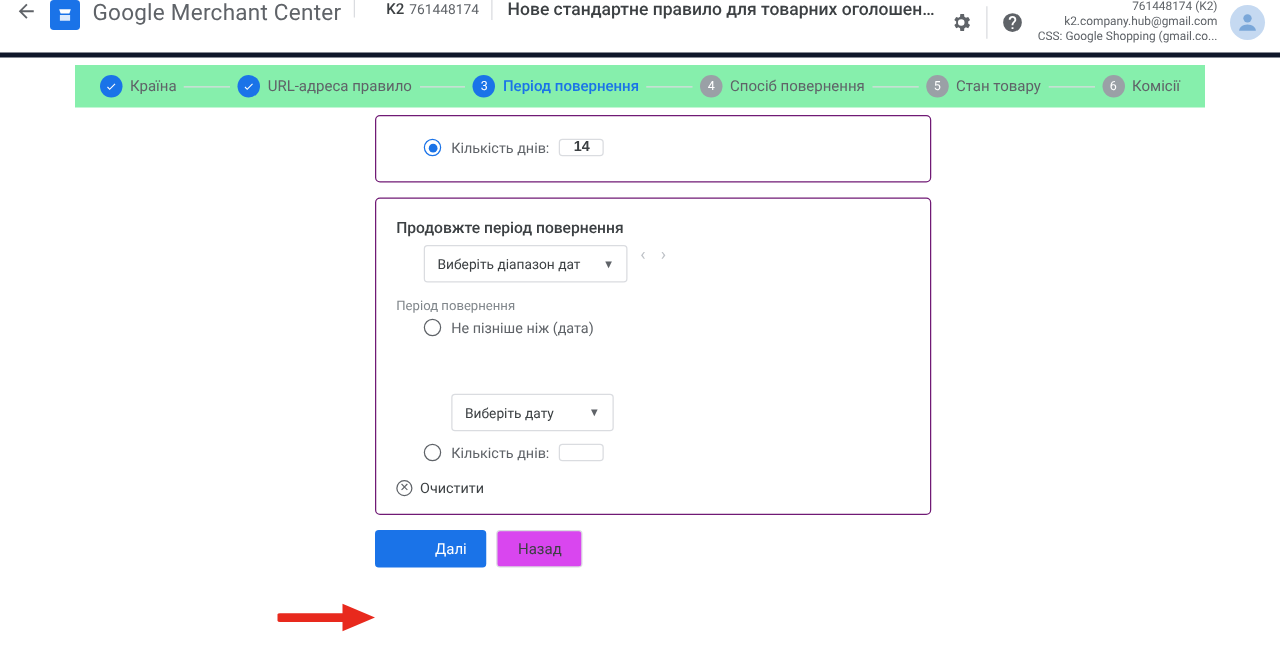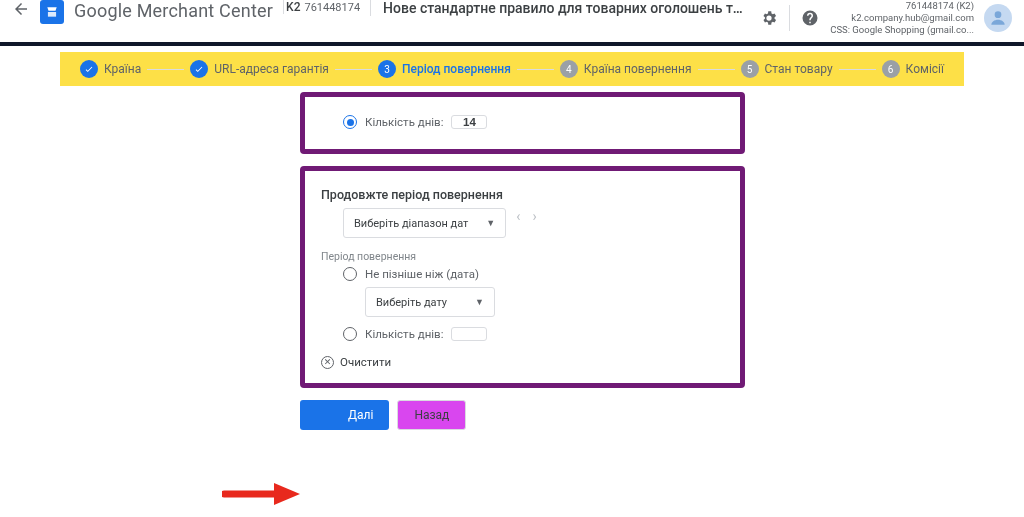--- a/index.html
+++ b/index.html
@@ -19,33 +19,33 @@
     display: flex;
     align-items: flex-start;
     height: 46px;
     padding: 0 12px;
     border-bottom: 4px solid #0f172a;
     gap: 10px;
   }
   .header .back { width:18px; height:18px; display:flex; align-items:center; justify-content:center; color:#5f6368; cursor:pointer;}
   .logo-box { width:24px; height:24px; background:#1a73e8; border-radius:3px; display:flex; align-items:center; justify-content:center; }
   .app-title { font-size:18px; color:#5f6368; font-weight:400; letter-spacing:.2px; }
-  .acct-chip { font-size:11px; color:#5f6368; display:flex; align-items:center; gap:4px; border-left:1px solid #dadce0; padding-left:2px;}
+  .acct-chip { font-size:11px; color:#5f6368; display:flex; align-items:center; gap:4px; border-left:1px solid #dadce0; padding-left:25px;}
   .acct-chip .k2 { font-weight:500; color:#3c4043; font-size:12px;}
   .page-title { font-size:14px; color:#3c4043; font-weight:500; border-left:1px solid #dadce0; padding-left:12px; flex:1; white-space:nowrap; overflow:hidden; text-overflow:ellipsis;}
   .hdr-icons { display:flex; align-items:center; gap:10px; }
   .hdr-icon { width:20px; height:20px; color:#5f6368; cursor:pointer; display:flex; align-items:center; justify-content:center;}
   .divider { width:1px; height:26px; background:#dadce0; }
   .acct-info { font-size:9.5px; color:#5f6368; text-align:right; line-height:1.25; }
   .avatar { width:28px; height:28px; border-radius:50%; background:#c5d9f1; display:flex; align-items:center; justify-content:center; }
 
   
   .stepper-wrap {
     margin: 6px 60px 0 60px;
-    background:#fde047;
+    background:#86efac;
     padding: 8px 20px 8px 20px;
   }
   .stepper {
     display:flex;
     align-items:center;
     justify-content:space-between;
   }
   .step { display:flex; align-items:center; gap:6px; font-size:12px; white-space:nowrap; }
   .step .circle {
     width:18px; height:18px; border-radius:50%;
@@ -58,21 +58,21 @@
   .step.active .lbl { color:#1a73e8; font-weight:500; }
   .step .lbl { color:#5f6368; }
   .step-line { flex:1; height:1px; background:#dadce0; margin:0 6px; }
 
   
   .content {
     width: 445px;
     margin: 6px auto 0 300px;
   }
   .card {
-    border:5px solid #701a75;
+    border:1px solid #701a75;
     border-radius:4px;
     background:#fff;
     padding:14px 16px 14px 16px;
     margin-bottom: 12px;
     font-size:11.5px;
     color:#5f6368;
   }
   .row { display:flex; align-items:center; gap:8px; margin:4px 0 6px 0;}
   .radio {
     width:14px; height:14px; border:1.6px solid #5f6368; border-radius:50%;
@@ -179,31 +179,31 @@
         </div>
       <span class="lbl">Країна</span>
     </div>
     <div class="step-line"></div>
     <div class="step done">
       <div class="circle">
           <svg width="10" height="10" viewBox="0 0 24 24">
             <path fill="#fff" d="M9 16.2l-3.5-3.5L4 14.2 9 19 20 8l-1.5-1.4z"></path>
           </svg>
         </div>
-      <span class="lbl">URL-адреса гарантія</span>
+      <span class="lbl">URL-адреса правило</span>
     </div>
     <div class="step-line"></div>
     <div class="step active">
       <div class="circle">3</div>
       <span class="lbl">Період повернення</span>
     </div>
     <div class="step-line"></div>
     <div class="step todo">
       <div class="circle">4</div>
-      <span class="lbl">Країна повернення</span>
+      <span class="lbl">Спосіб повернення</span>
     </div>
     <div class="step-line"></div>
     <div class="step todo">
       <div class="circle">5</div>
       <span class="lbl">Стан товару</span>
     </div>
     <div class="step-line"></div>
     <div class="step todo">
       <div class="circle">6</div>
       <span class="lbl">Комісії</span>
@@ -235,21 +235,21 @@
       </div>
     </div>
 
     <div class="mini-label indent" style="margin-top:12px;">Період повернення</div>
 
     <div class="row indent">
       <span class="radio"></span>
       <span>Не пізніше ніж (дата)</span>
     </div>
     <div class="indent2">
-      <div class="select" style="width:130px; justify-content:space-between;">
+      <div class="select" style="width:130px; justify-content:space-between;margin-top:40px;">
         <span>Виберіть дату</span>
         <span class="caret">▼</span>
       </div>
     </div>
 
     <div class="row indent" style="margin-top:10px;">
       <span class="radio"></span>
       <span>Кількість днів:</span>
       <input class="num-input empty" style="">
     </div>

